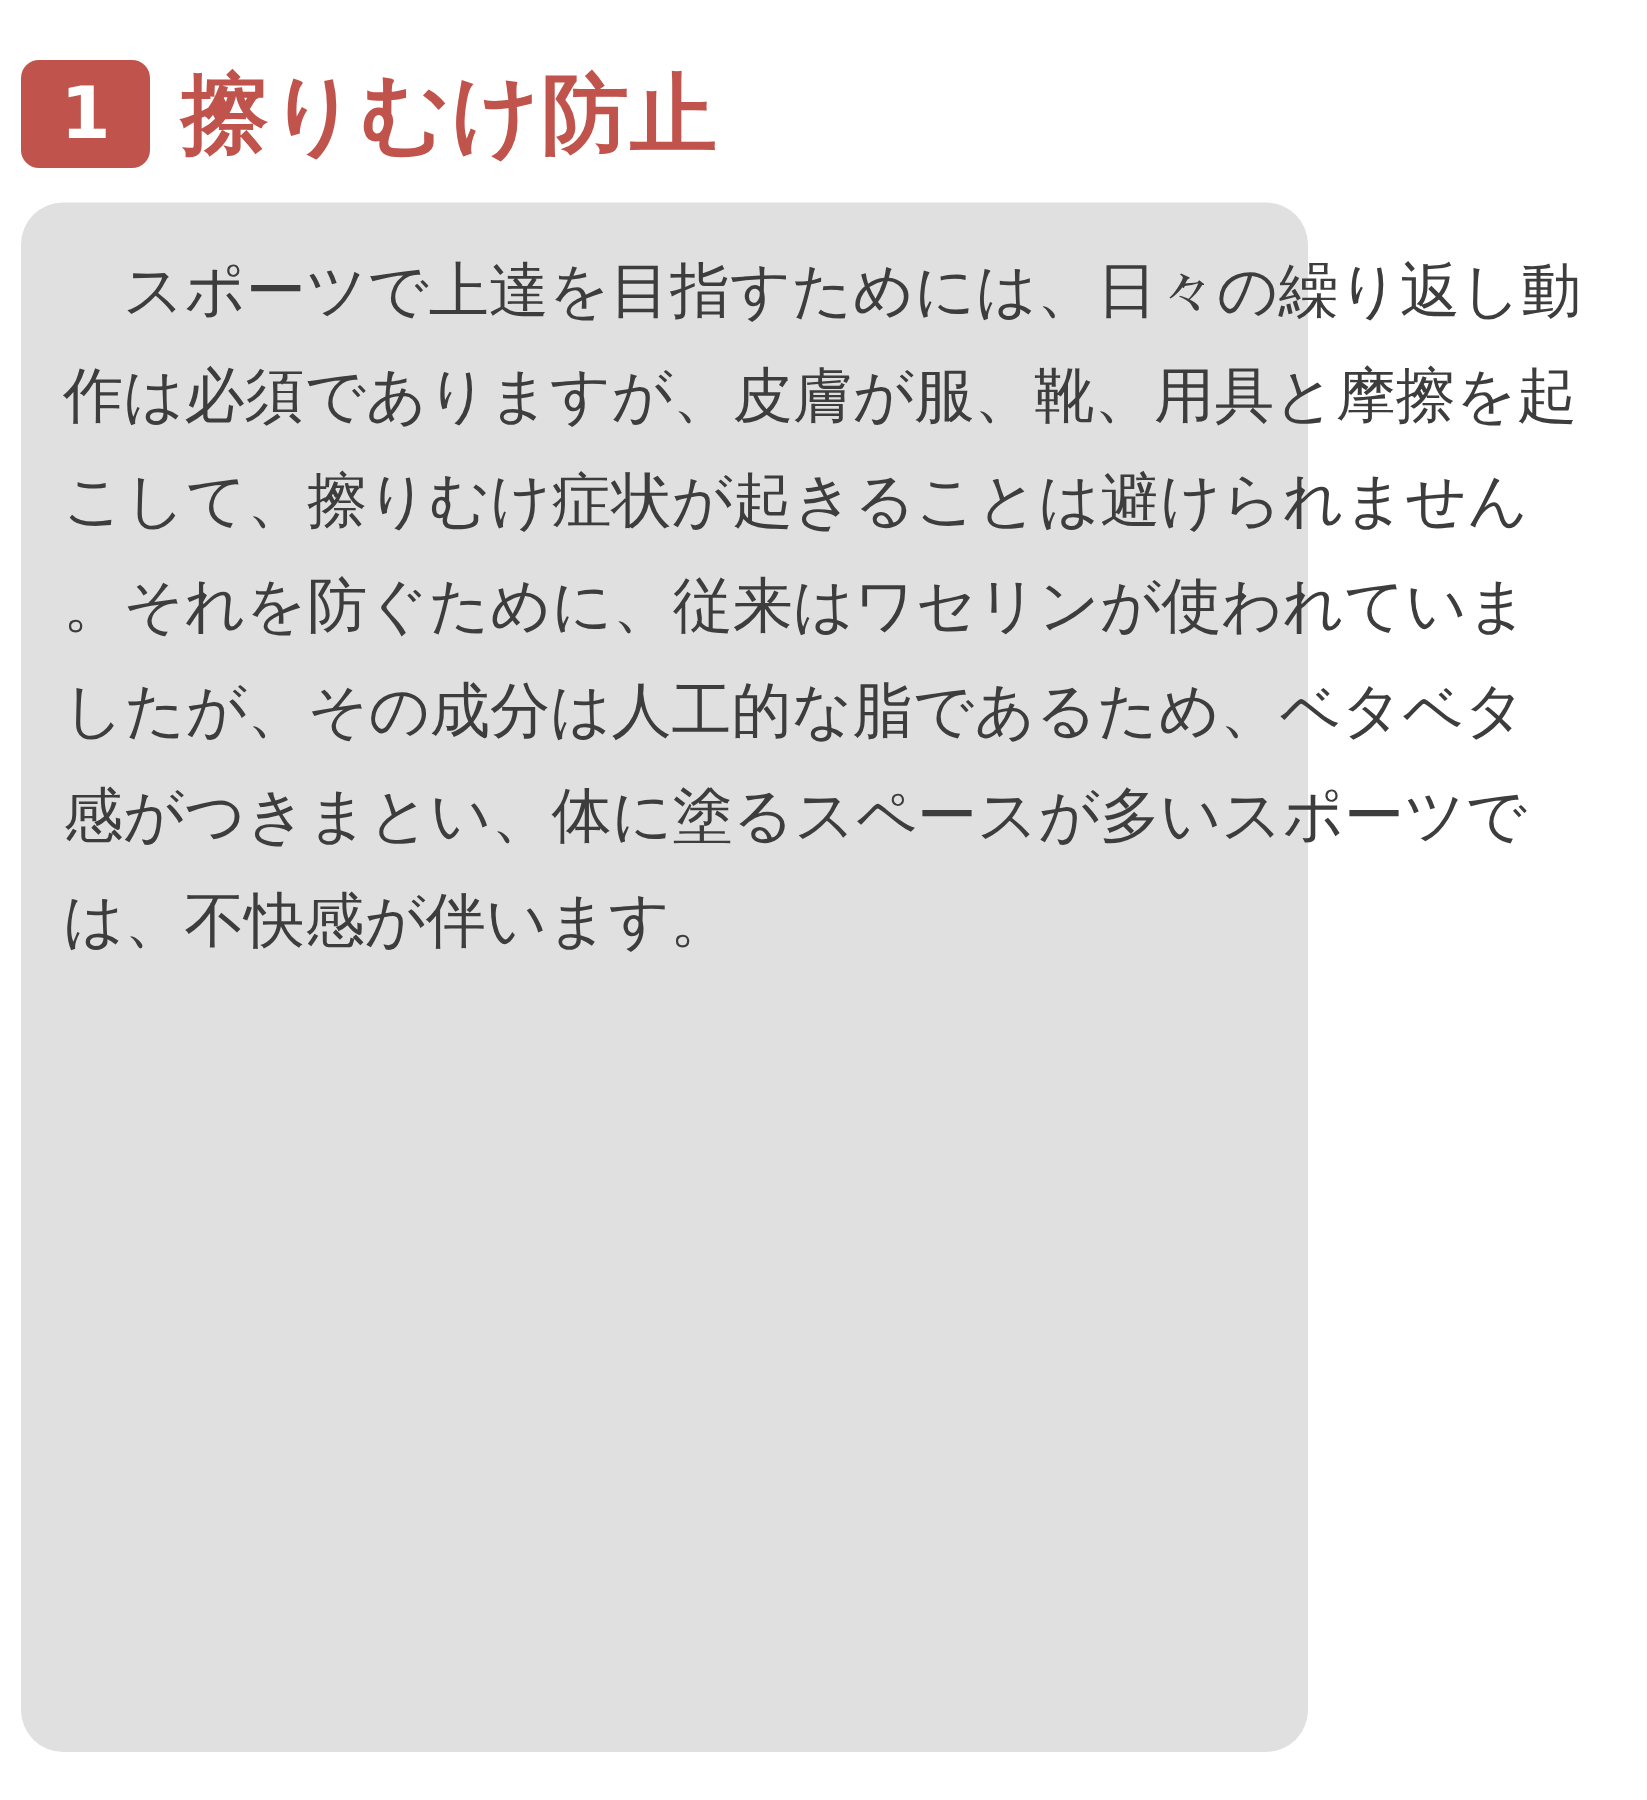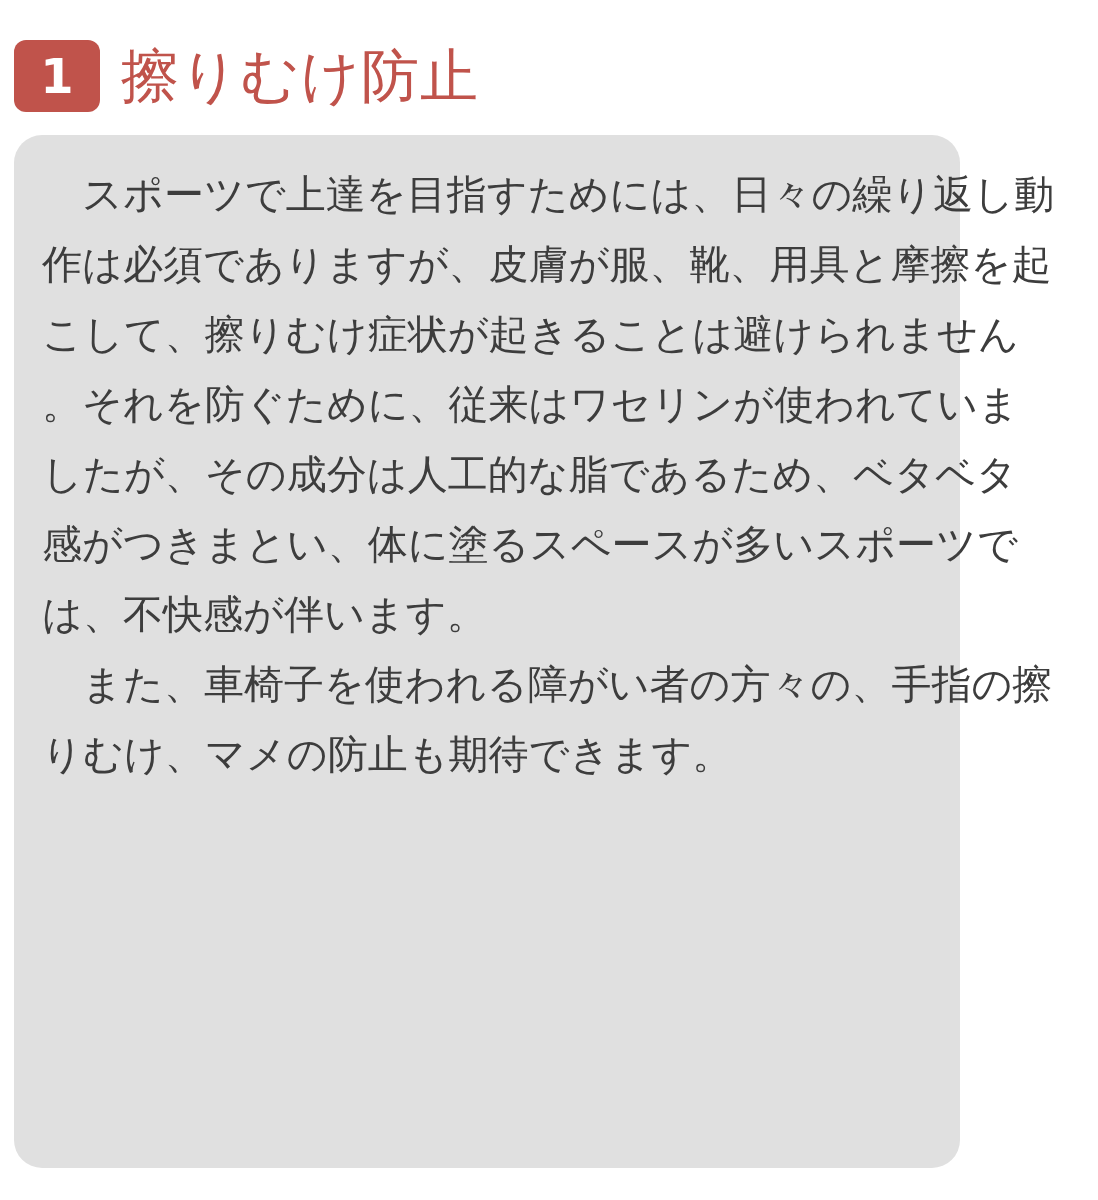--- a/index.html
+++ b/index.html
@@ -37,29 +37,29 @@
     font-weight: 700;
     display: flex;
     align-items: center;
     justify-content: center;
     flex: 0 0 auto;
   }
   .section-title {
     margin-left: 21px;
     color: var(--accent-red);
     font-size: 58px;
-    font-weight: 400;
+    font-weight: 700;
     letter-spacing: 1px;
     line-height: 1;
     white-space: nowrap;
   }
   
   .content-panel {
     margin-top: 23px;
-    width: 946px;
+    width: 858px;
     min-height: 1033px;
     background: var(--panel-bg);
     border-radius: 28px;
     padding: 24px 28px 25px 28px;
   }
   .content-panel p {
     width: 1014px;
     font-size: 40px;
     line-height: 70px;
     color: var(--body-text);
@@ -82,16 +82,15 @@
   <div class="section-header">
     <div class="number-badge">
       <span>1</span>
     </div>
     <h1 class="section-title">擦りむけ防止</h1>
   </div>
 
   <div class="content-panel">
 
   <p><span class="run-normal">スポーツで上達を目指すためには、日々の繰り返し動作は必須でありますが、皮膚が服、靴、用具と摩擦を起こして、擦りむけ症状が起きることは避けられません。それを防ぐために、従来はワセリンが使われていましたが、その成分は人工的な脂であるため、ベタベタ感がつきまとい、体に塗るスペースが多いスポーツでは、不快感が伴います。</span></p>
-      <p><span class="run-normal">また、車椅子を使われる障がい者の方々の、手指の擦りむけ、マメの防止も期待できます。</span></p>
     </div>
 
 </div>
 
 </body></html>

